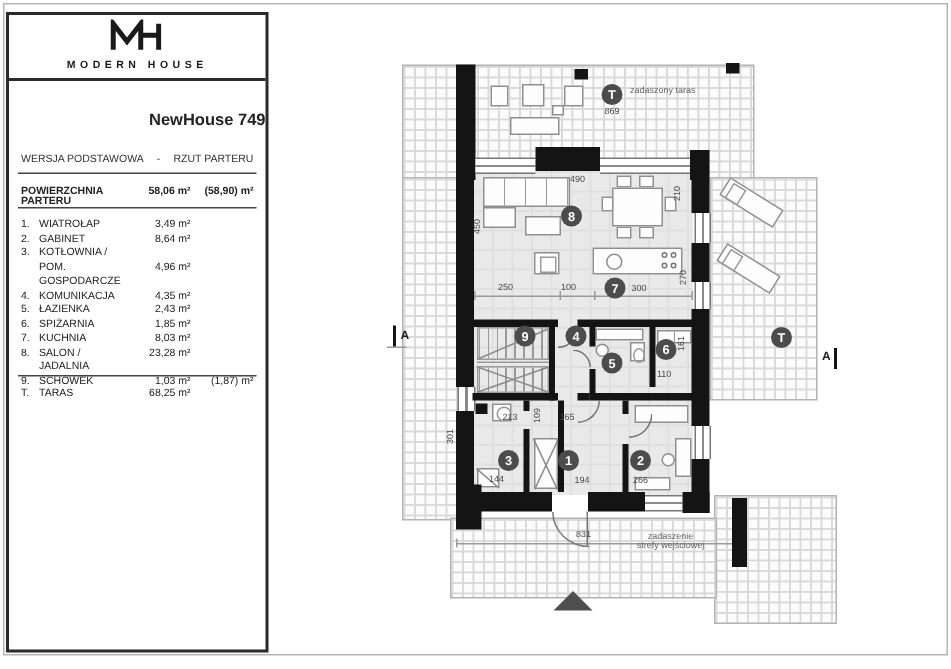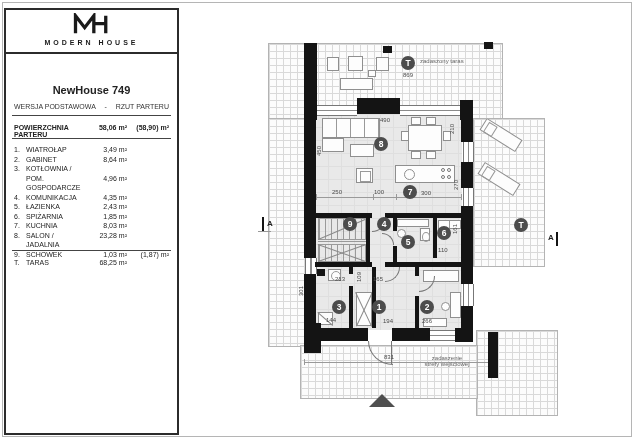--- a/index.html
+++ b/index.html
@@ -3,21 +3,21 @@
 <meta charset="utf-8">
 <style>
   html,body{margin:0;padding:0;background:#888;}
   #page{position:relative;width:634px;height:446px;background:#fff;overflow:hidden;
         font-family:"Liberation Sans","DejaVu Sans",sans-serif;color:#222;}
   .pageborder{position:absolute;left:2px;top:2px;width:628px;height:433px;border:1px solid #b5b5b5;}
   
   #panel{position:absolute;left:4px;top:8px;width:175px;height:427px;border:2px solid #2b2b2b;background:#fff;box-sizing:border-box;}
   #logoblock{position:absolute;left:0;top:0;width:100%;height:42px;border-bottom:2px solid #2b2b2b;text-align:center;}
   .brand{font-size:7px;font-weight:bold;letter-spacing:3px;color:#1a1a1a;margin-top:0px;}
-  #paneltitle{position:absolute;top:74px;width:100%;text-align:center;font-size:11px;font-weight:bold;}
+  #paneltitle{position:absolute;top:64px;width:100%;text-align:right;font-size:11px;font-weight:bold;}
   .prow{position:absolute;left:8px;right:8px;display:flex;font-size:7px;align-items:baseline;}
   .hline{position:absolute;left:6px;right:6px;height:0;border-top:1px solid #444;}
   .c-no{width:12px;flex:none;}
   .c-name{flex:1;}
   .c-area{width:40px;flex:none;text-align:right;}
   .c-extra{width:42px;flex:none;text-align:right;}
   .listrow{display:flex;line-height:9.5px;font-size:7px;}
   #roomlist{position:absolute;left:8px;right:8px;top:135px;}
   
   #plan{position:absolute;left:258px;top:20px;width:316px;height:404px;}

